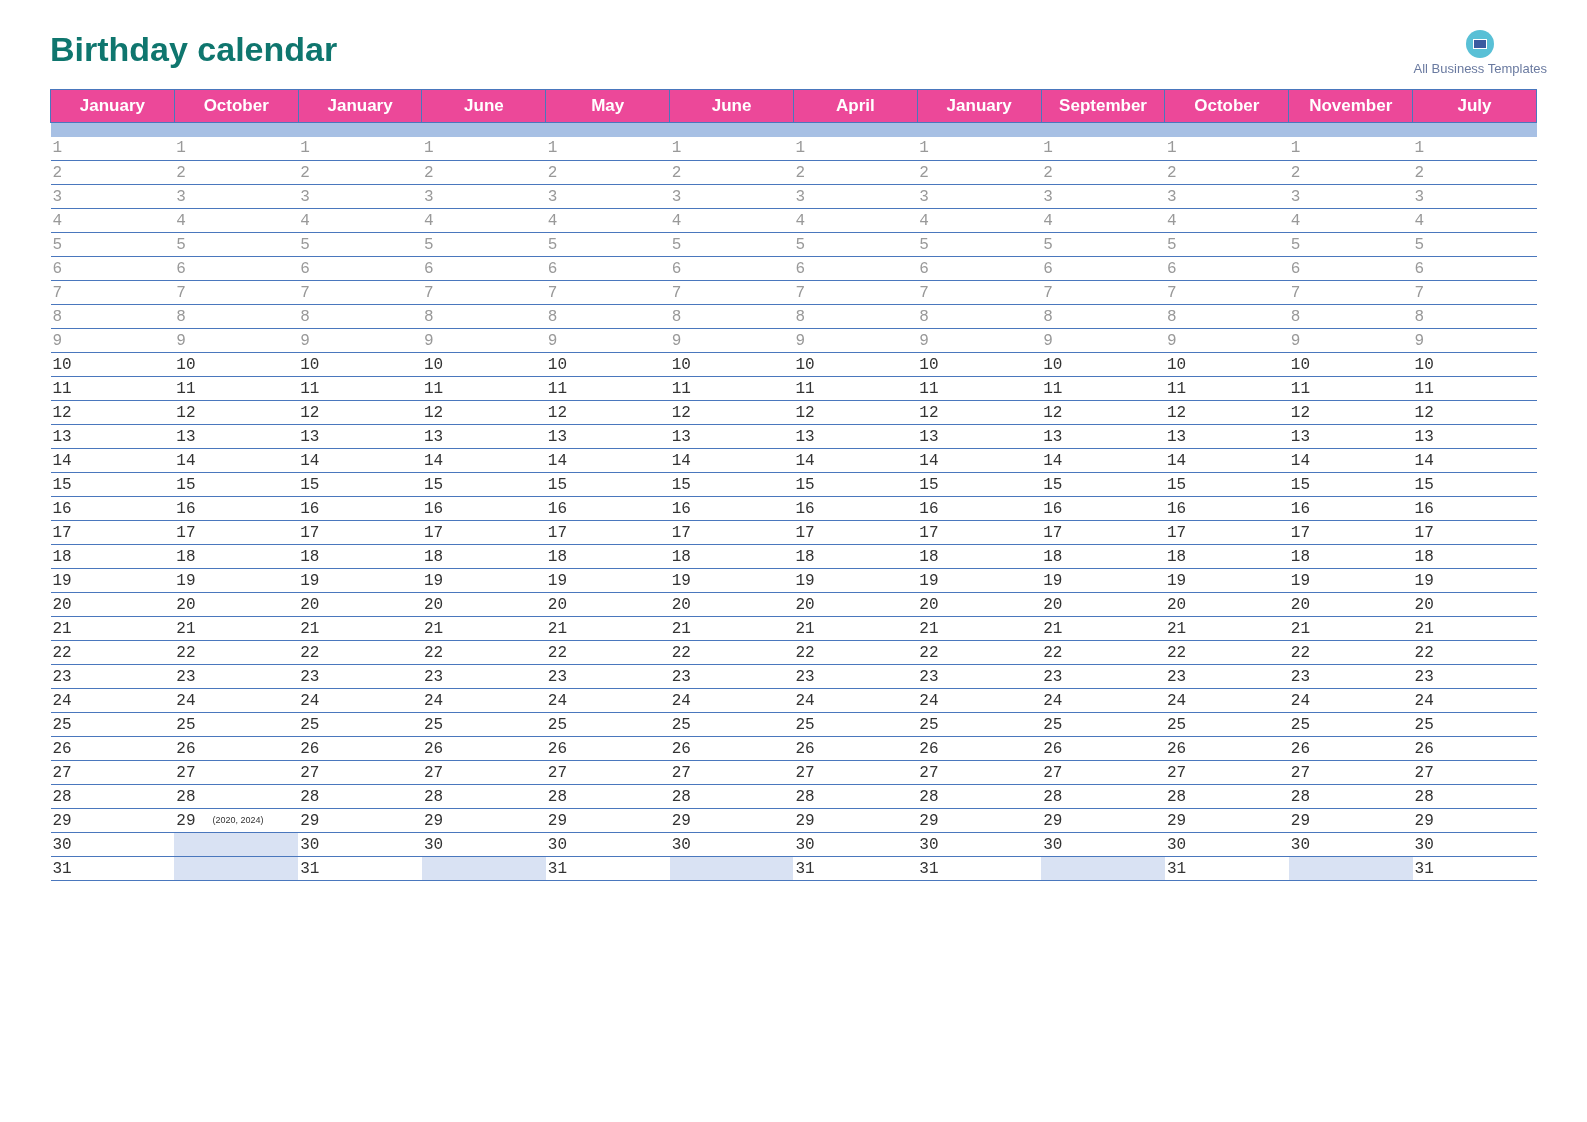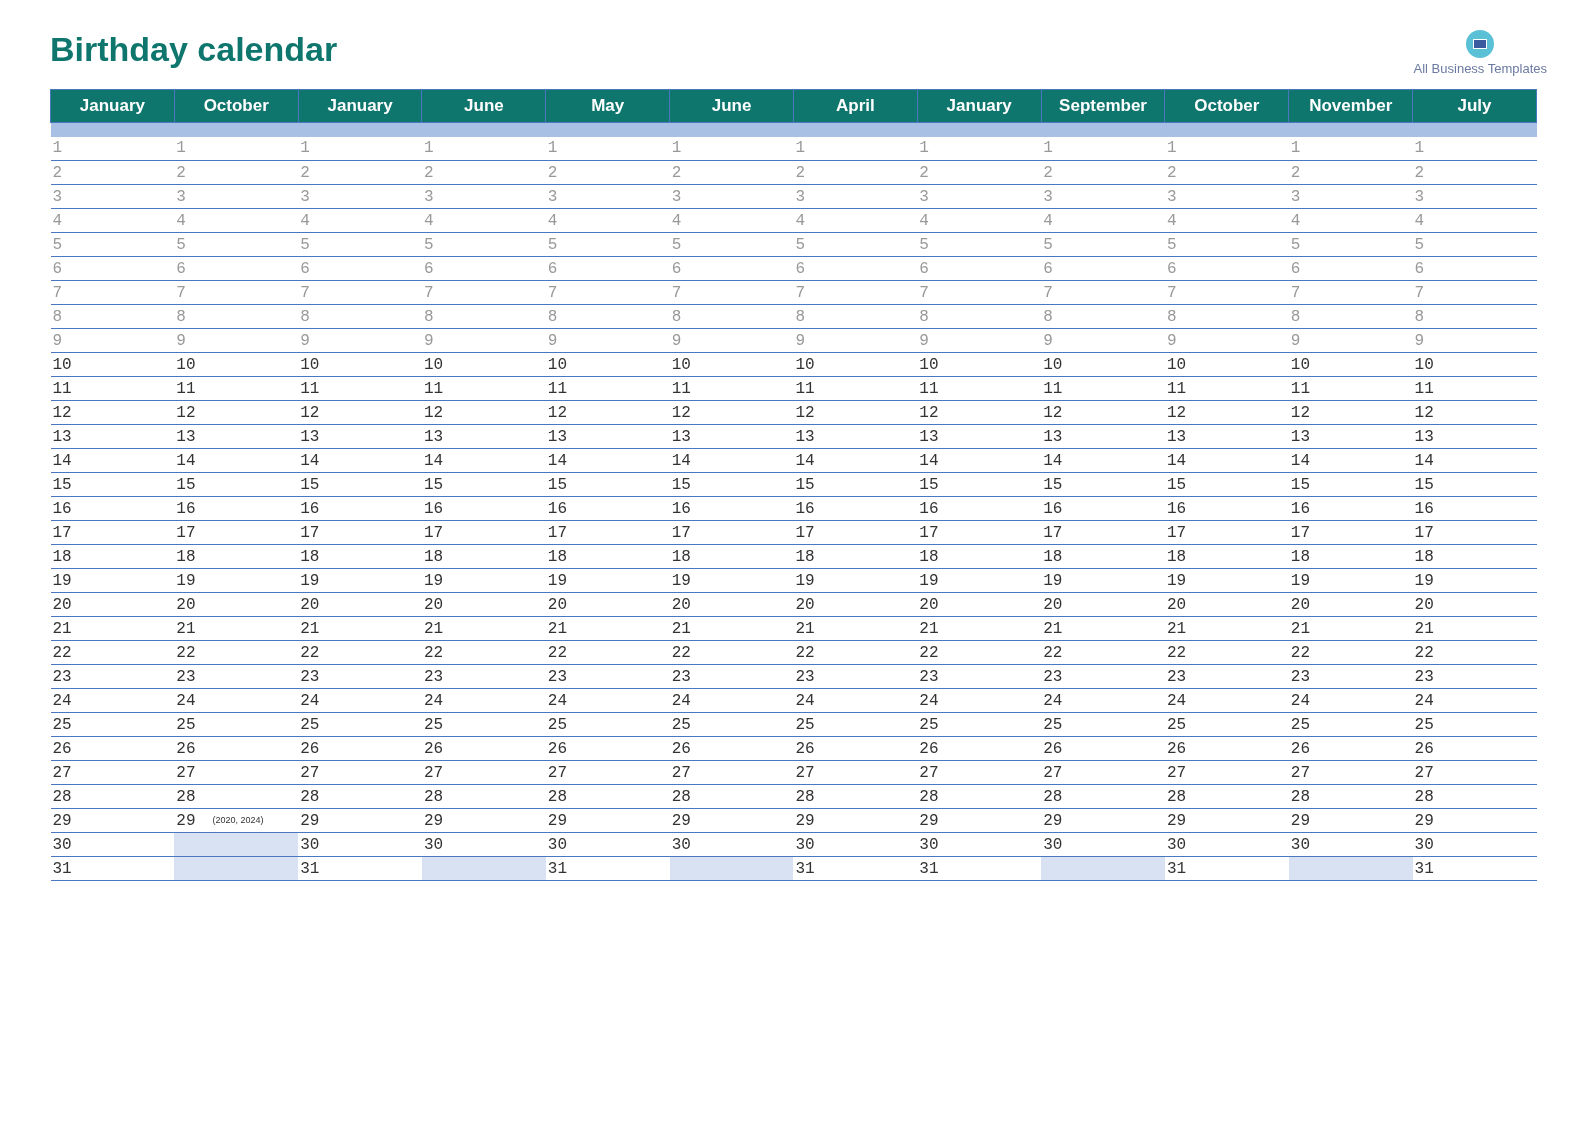--- a/index.html
+++ b/index.html
@@ -41,21 +41,21 @@
     height: 10px;
     background: #3a5ba0;
     border: 1px solid #fff;
   }
   table {
     width: 100%;
     border-collapse: collapse;
     table-layout: fixed;
   }
   thead th {
-    background: #0f766e;
+    background: #ec4899;
     color: #fff;
     font-weight: bold;
     font-size: 17px;
     padding: 6px 0;
     border: 1px solid #4a77bd;
     text-align: center;
   }
   .spacer-row td {
     background: #a7c0e4;
     height: 14px;

